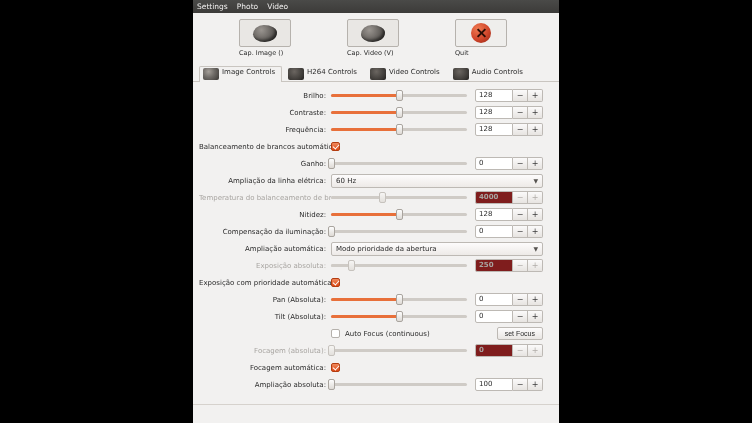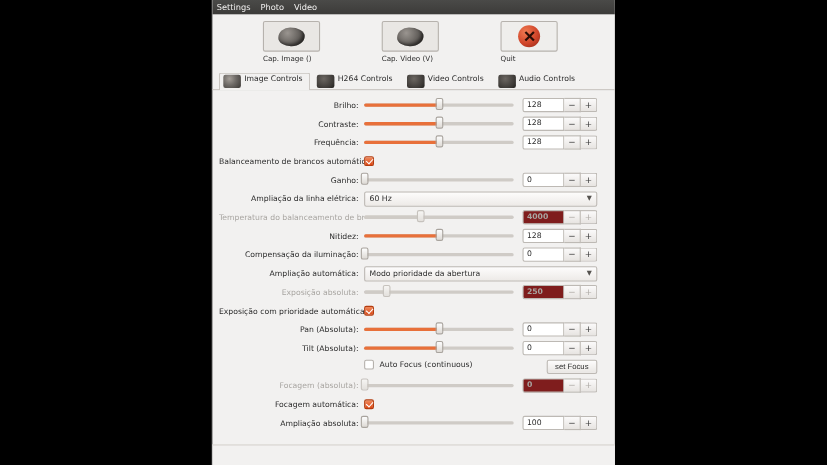--- a/index.html
+++ b/index.html
@@ -172,21 +172,21 @@
     font-size: 7px;
     color: #2b2b2b;
     white-space: nowrap;
     overflow: hidden;
   }
   .lbl.dim { color: #a8a5a1; }
 
   .ctrl {
     flex: 1 1 auto;
     display: flex;
-    align-items: flex-start;
+    align-items: center;
     min-width: 0;
   }
 
   
   .slider {
     position: relative;
     height: 12px;
     flex: 1 1 auto;
     display: flex;
     align-items: center;

